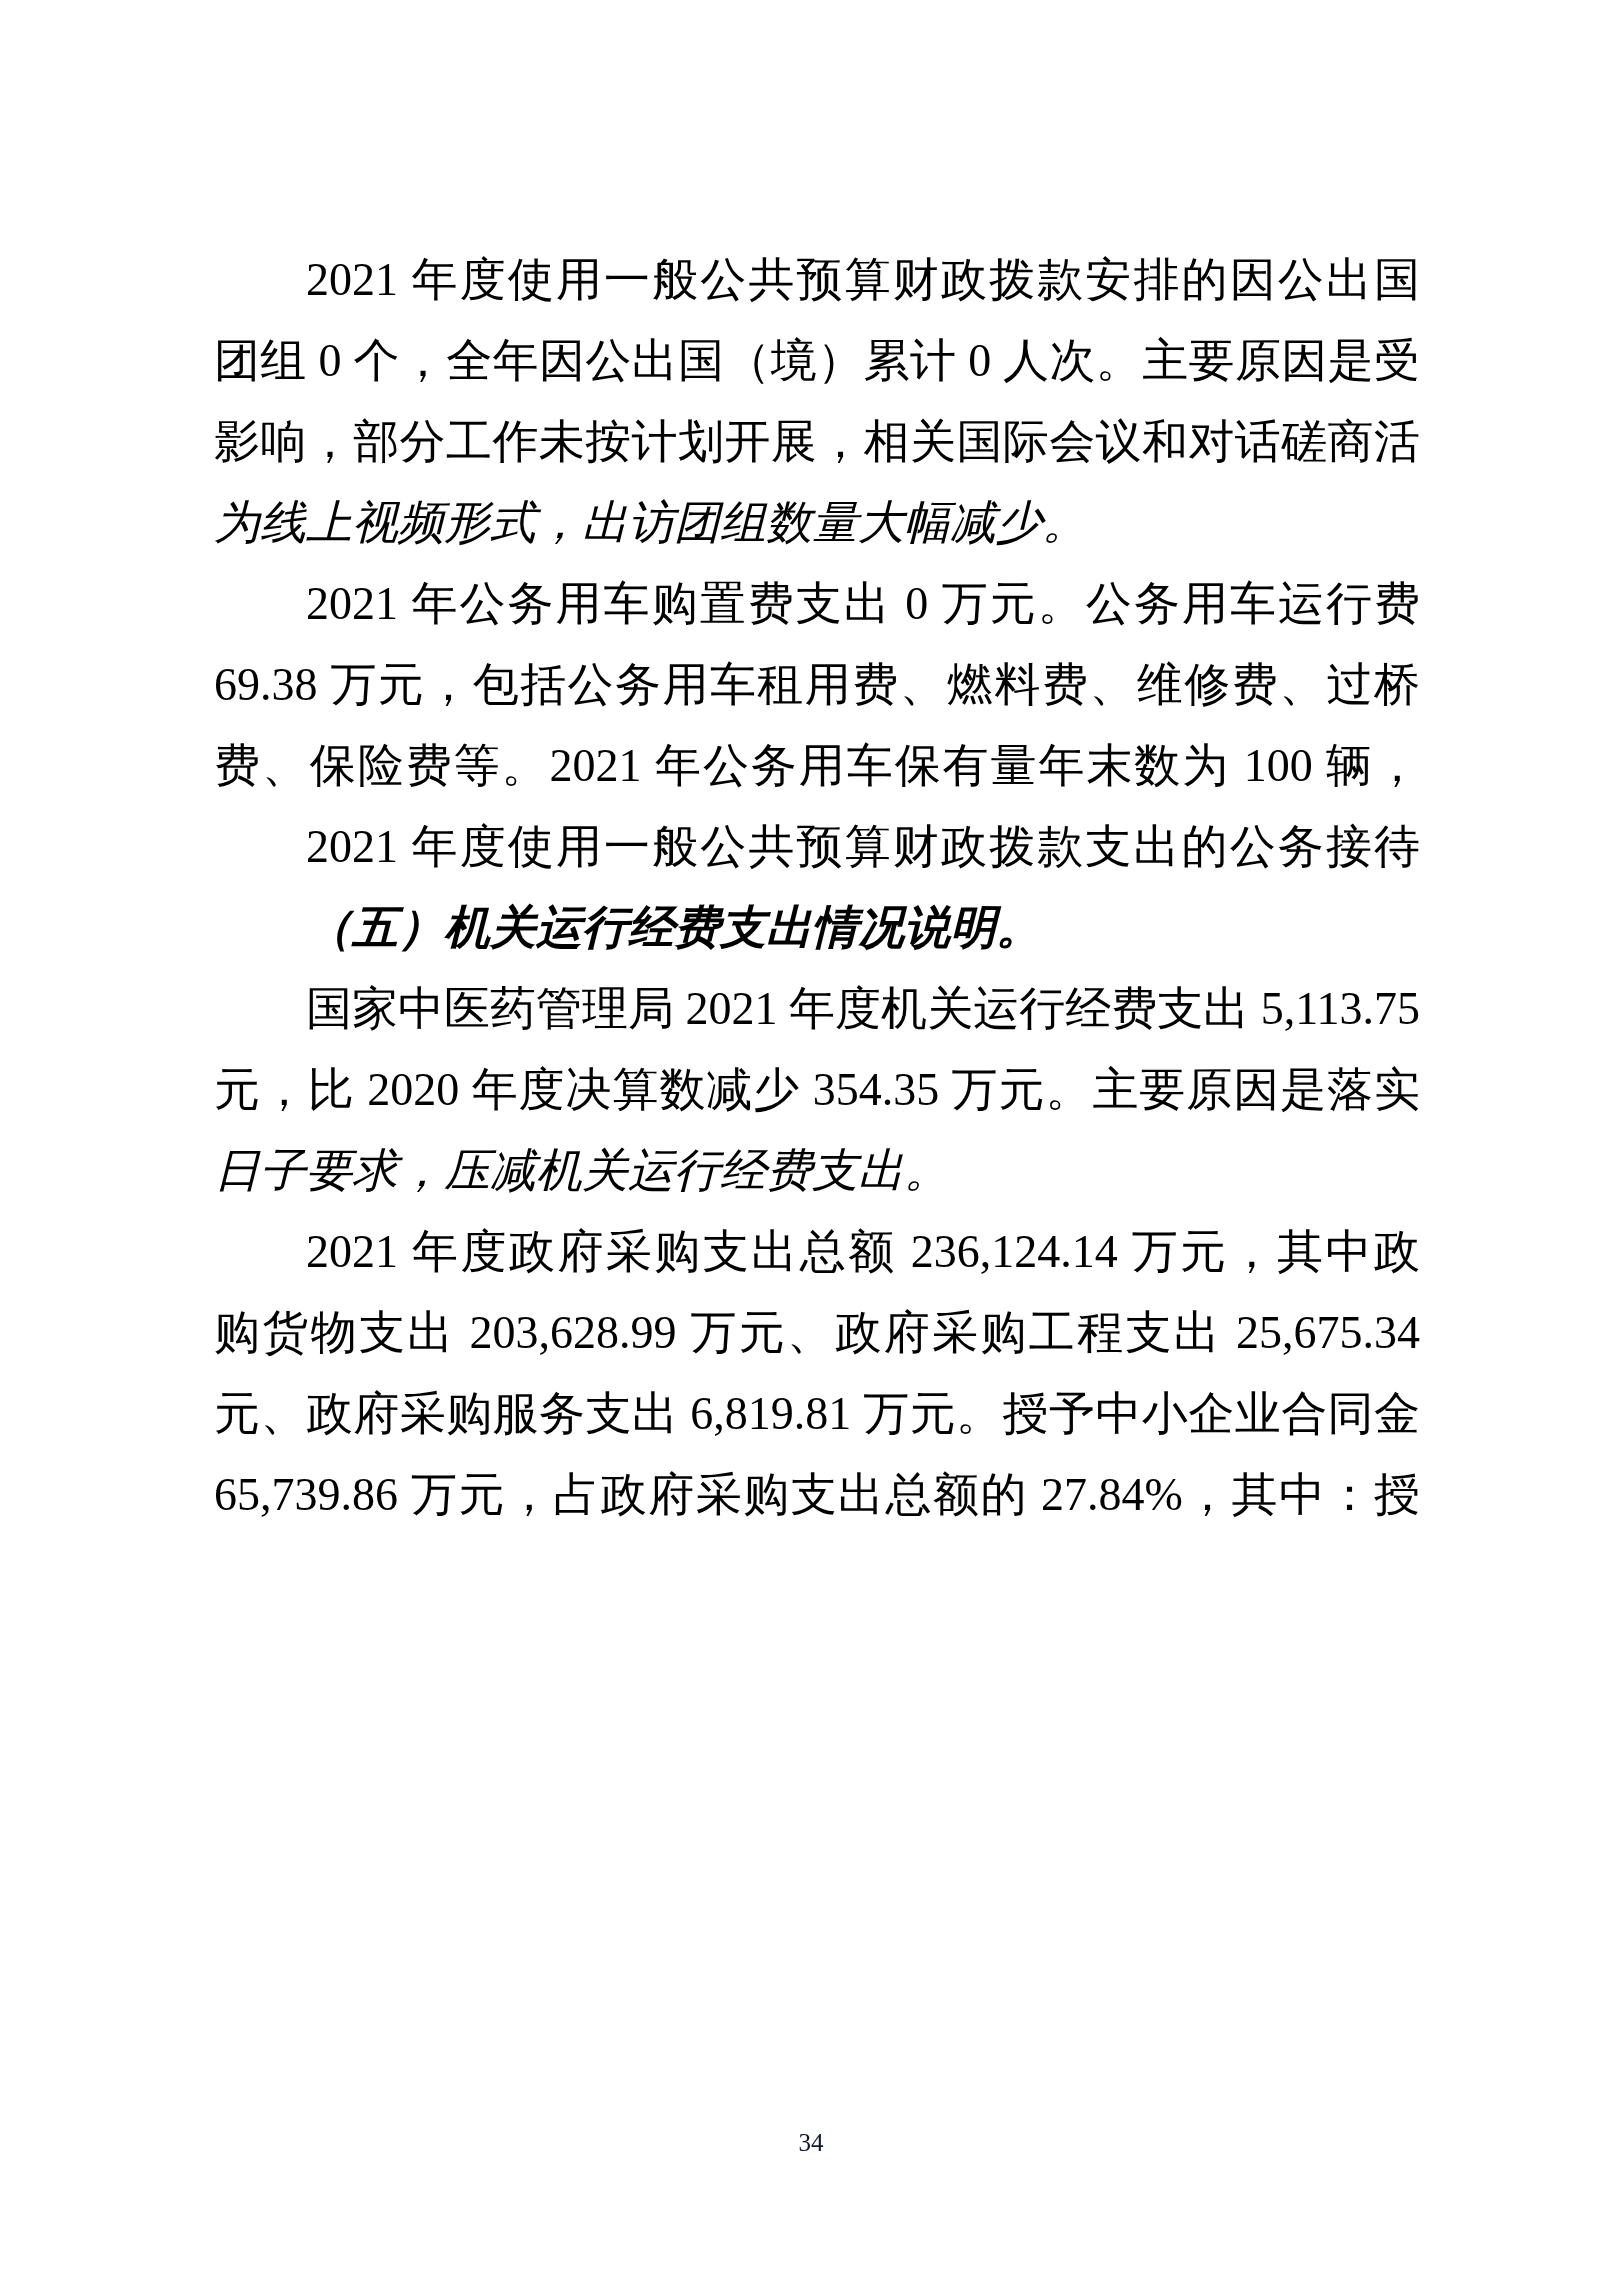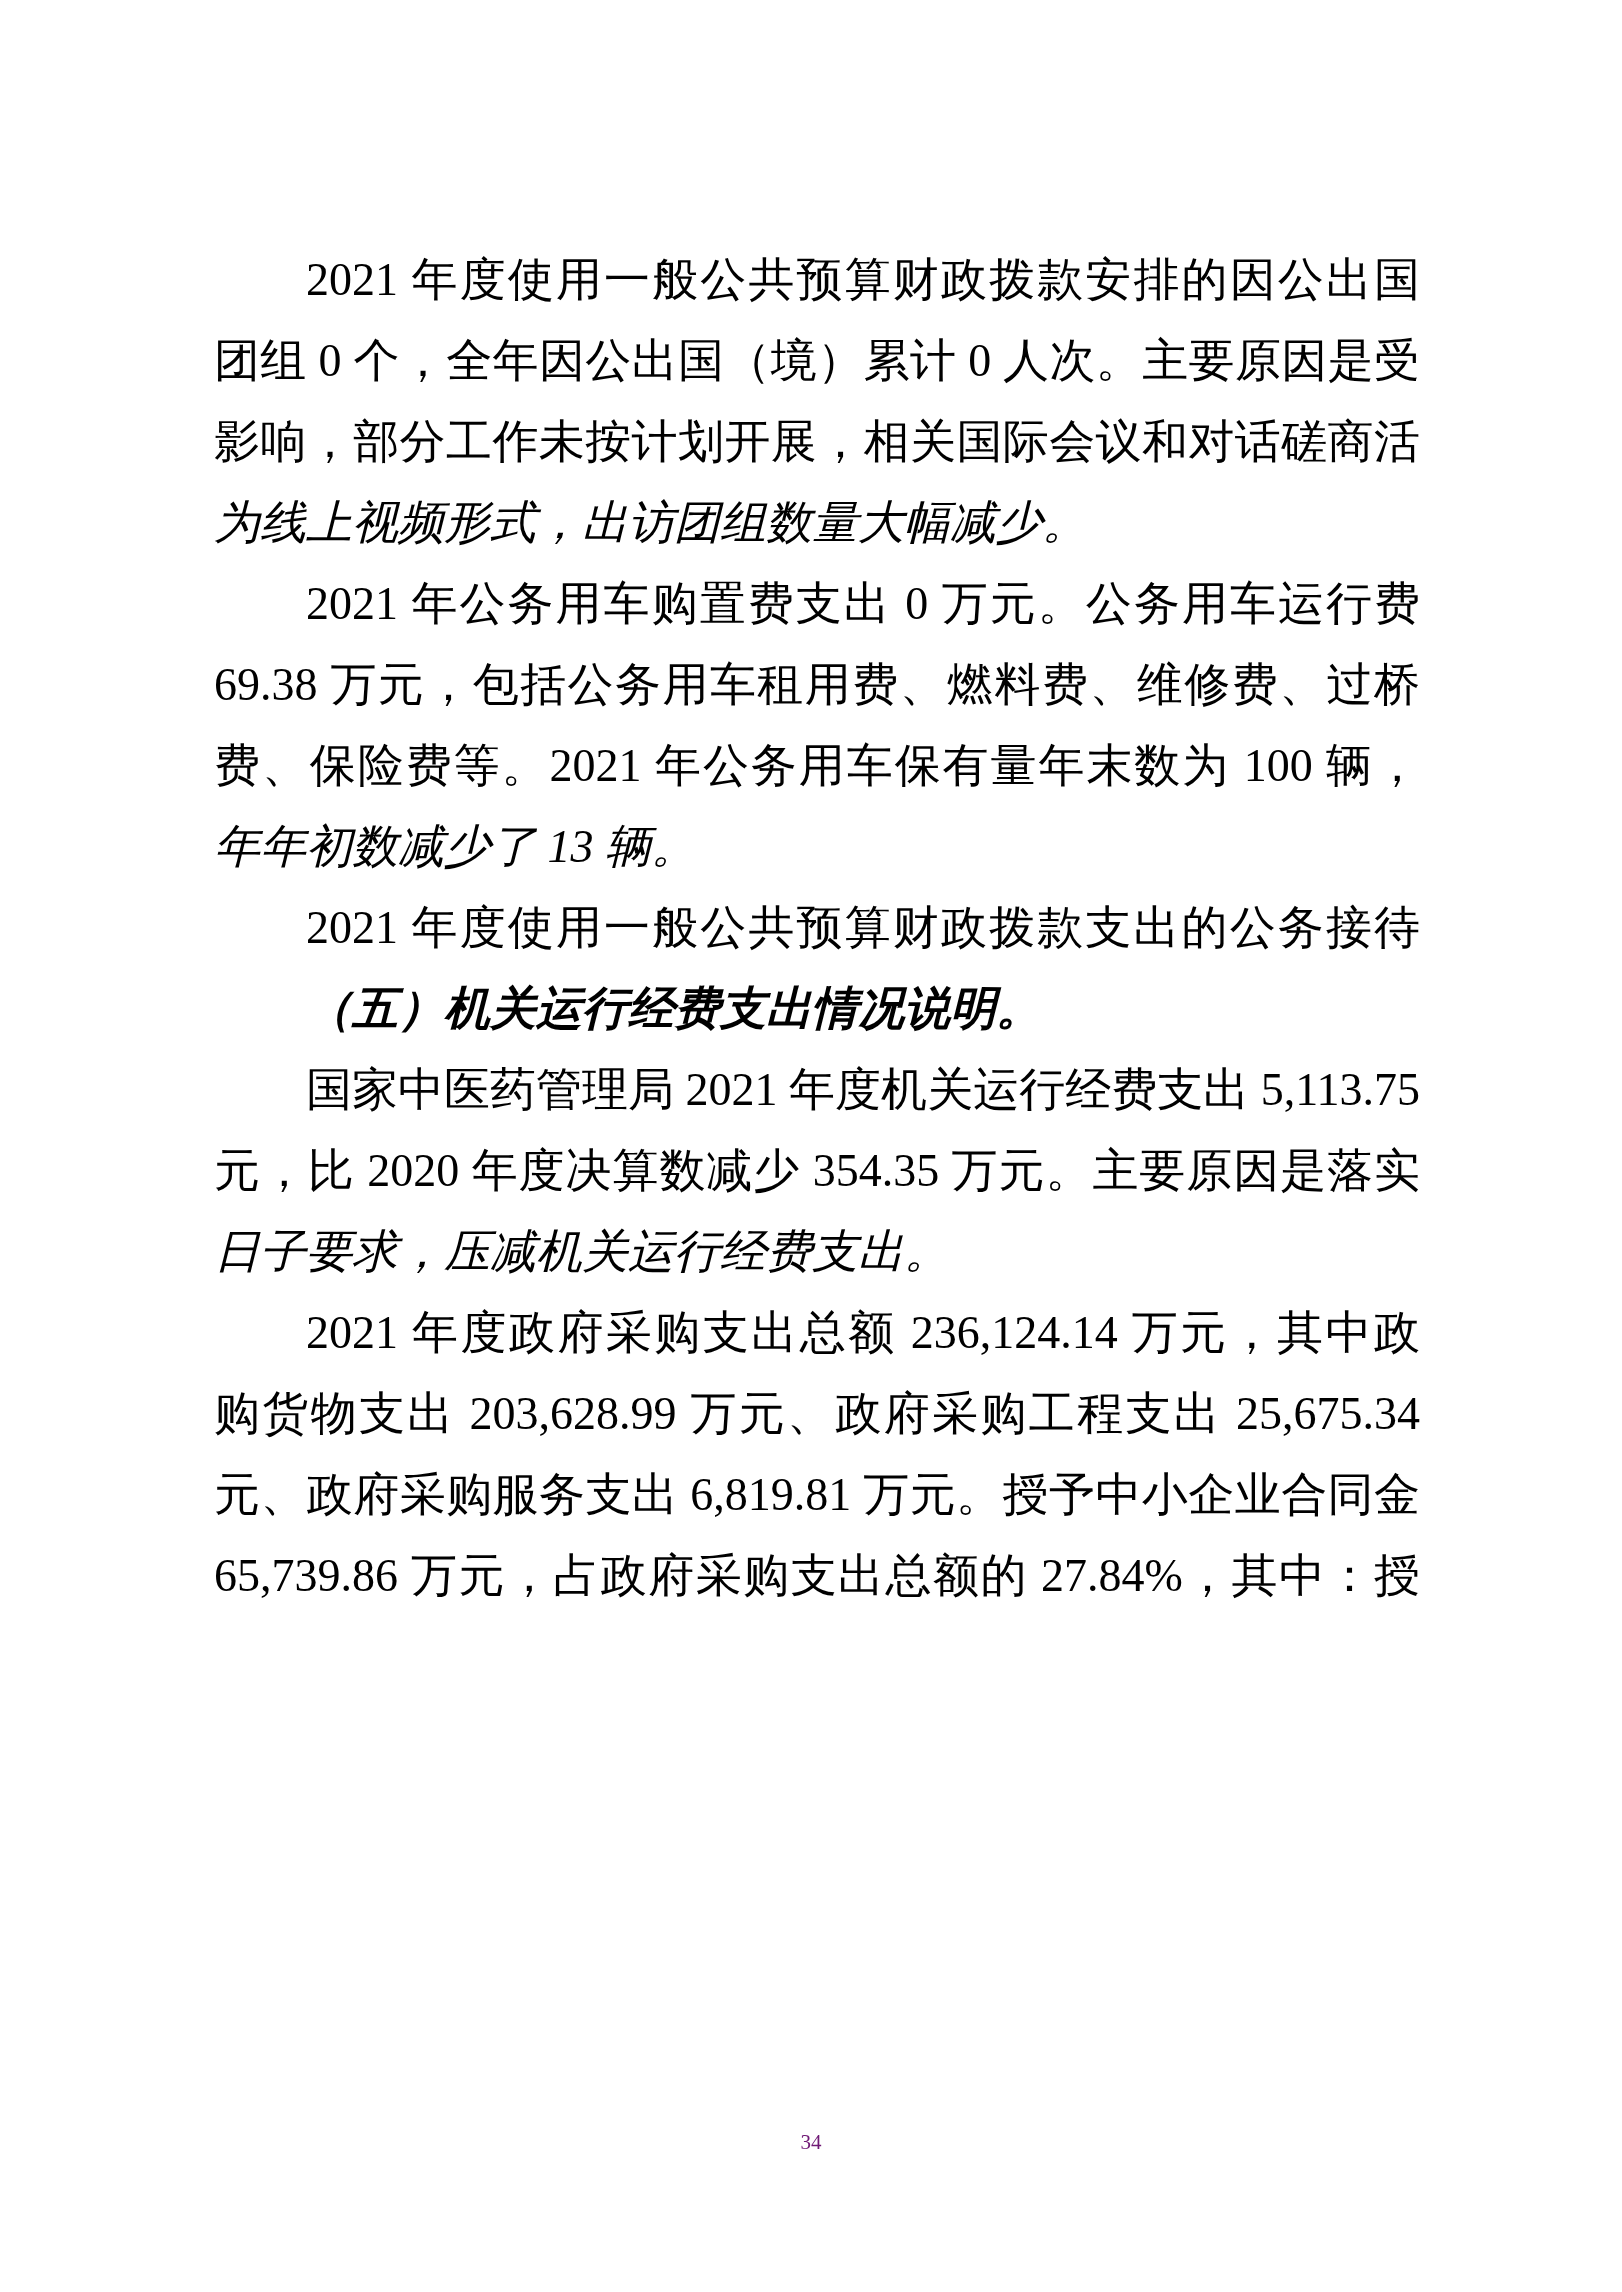--- a/index.html
+++ b/index.html
@@ -45,41 +45,40 @@
   .line.end {
     text-align-last: left;
     font-style: italic;
   }
   .page-number {
     position: absolute;
     top: 2125px;
     left: 0;
     width: 100%;
     text-align: center;
-    font-size: 21px;
+    font-size: 25px;
     line-height: 35px;
-    color: #701a75;
+    color: #0f172a;
   }
 </style>
 </head>
 <body>
 
 <div class="page">
   <div class="text-area">
       <div class="paragraph">
         <div class="line first">2021 年度使用一般公共预算财政拨款安排的因公出国（境）</div>
         <div class="line">团组 0 个，全年因公出国（境）累计 0 人次。主要原因是受疫情</div>
         <div class="line">影响，部分工作未按计划开展，相关国际会议和对话磋商活动改</div>
         <div class="line end">为线上视频形式，出访团组数量大幅减少。</div>
       </div>
       <div class="paragraph">
         <div class="line first">2021 年公务用车购置费支出 0 万元。公务用车运行费支出</div>
         <div class="line">69.38 万元，包括公务用车租用费、燃料费、维修费、过桥过路</div>
         <div class="line">费、保险费等。2021 年公务用车保有量年末数为 100 辆，比 2021</div>
-        <div class="line end">年年初数减少了 13 辆。</div>
       </div>
       <div class="paragraph">
         <div class="line first">2021 年度使用一般公共预算财政拨款支出的公务接待 48 批</div>
       </div>
       <div class="paragraph bold">
         <div class="line first end">（五）机关运行经费支出情况说明。</div>
       </div>
       <div class="paragraph">
         <div class="line first">国家中医药管理局 2021 年度机关运行经费支出 5,113.75 万</div>
         <div class="line">元，比 2020 年度决算数减少 354.35 万元。主要原因是落实过紧</div>

